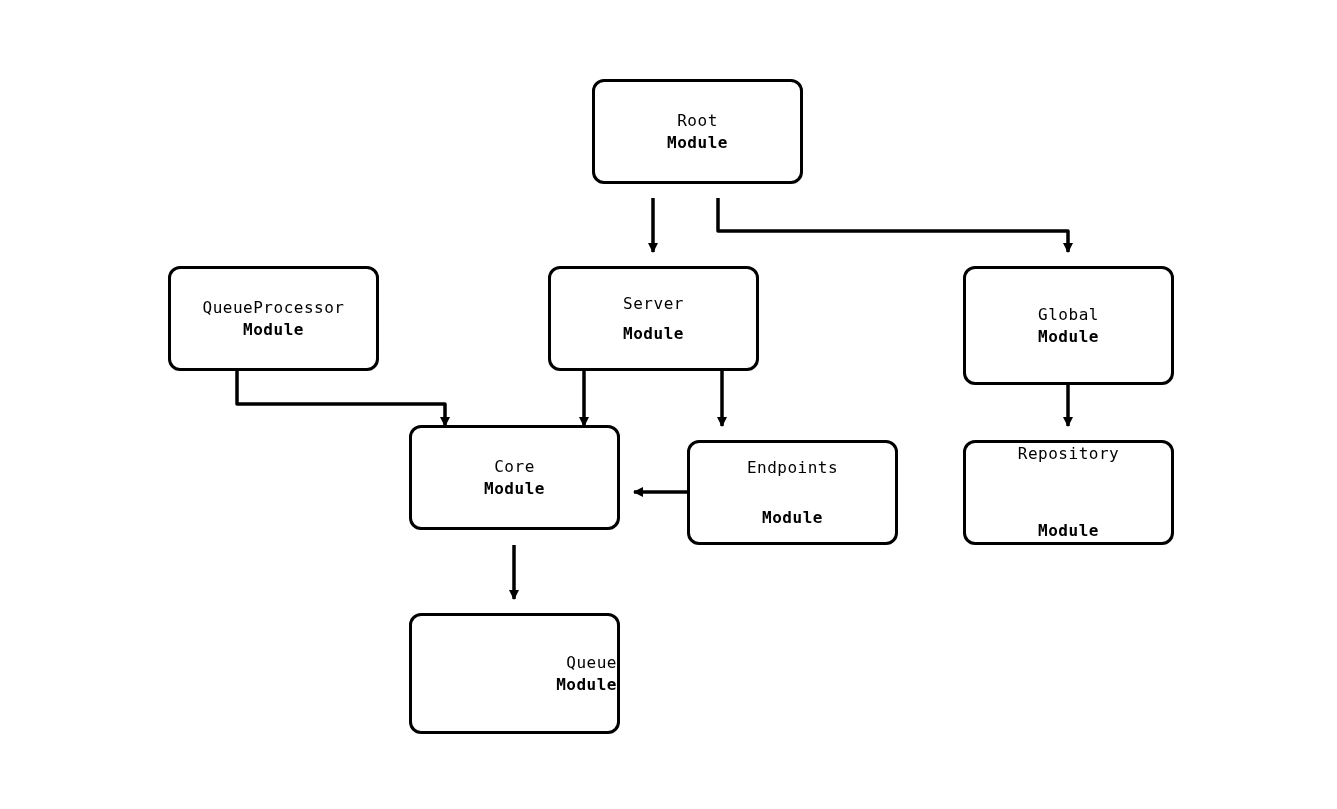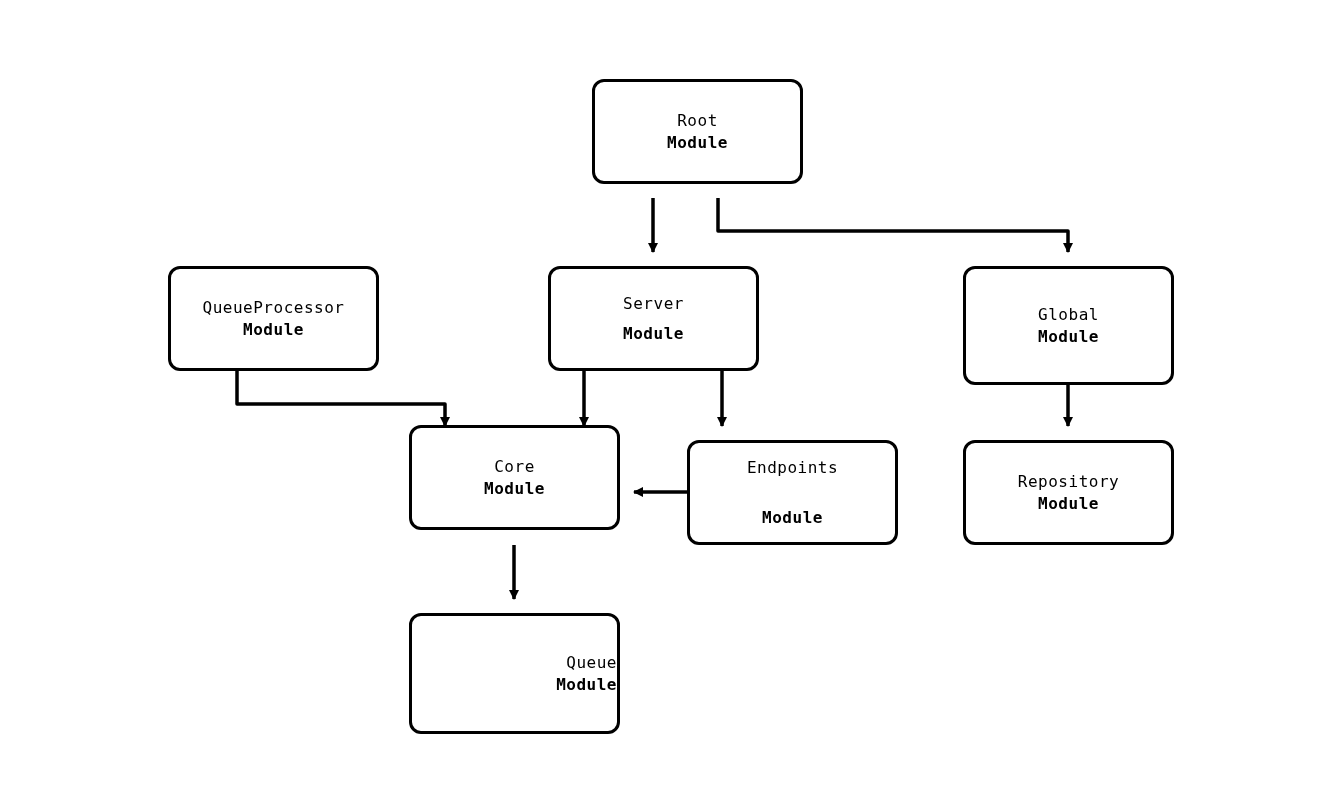--- a/index.html
+++ b/index.html
@@ -96,21 +96,21 @@
   <div class="node" style="left:409px; top:425px; width:211px; height:105px;">
     <span class="line1">Core</span>
     <span class="line2">Module</span>
   </div>
 
   <div class="node" style="left:687px; top:440px; width:211px; height:105px;gap:28px;">
     <span class="line1">Endpoints</span>
     <span class="line2">Module</span>
   </div>
 
-  <div class="node" style="left:963px; top:440px; width:211px; height:105px;">
+  <div class="node" style="left:963px; top:440px; width:211px; height:105px;justify-content:space-between;">
     <span class="line1">Repository</span>
     <span class="line2">Module</span>
   </div>
 
   <div class="node" style="left:409px; top:613px; width:211px; height:121px;align-items:flex-end;">
     <span class="line1">Queue</span>
     <span class="line2">Module</span>
   </div>
 
 </div>

